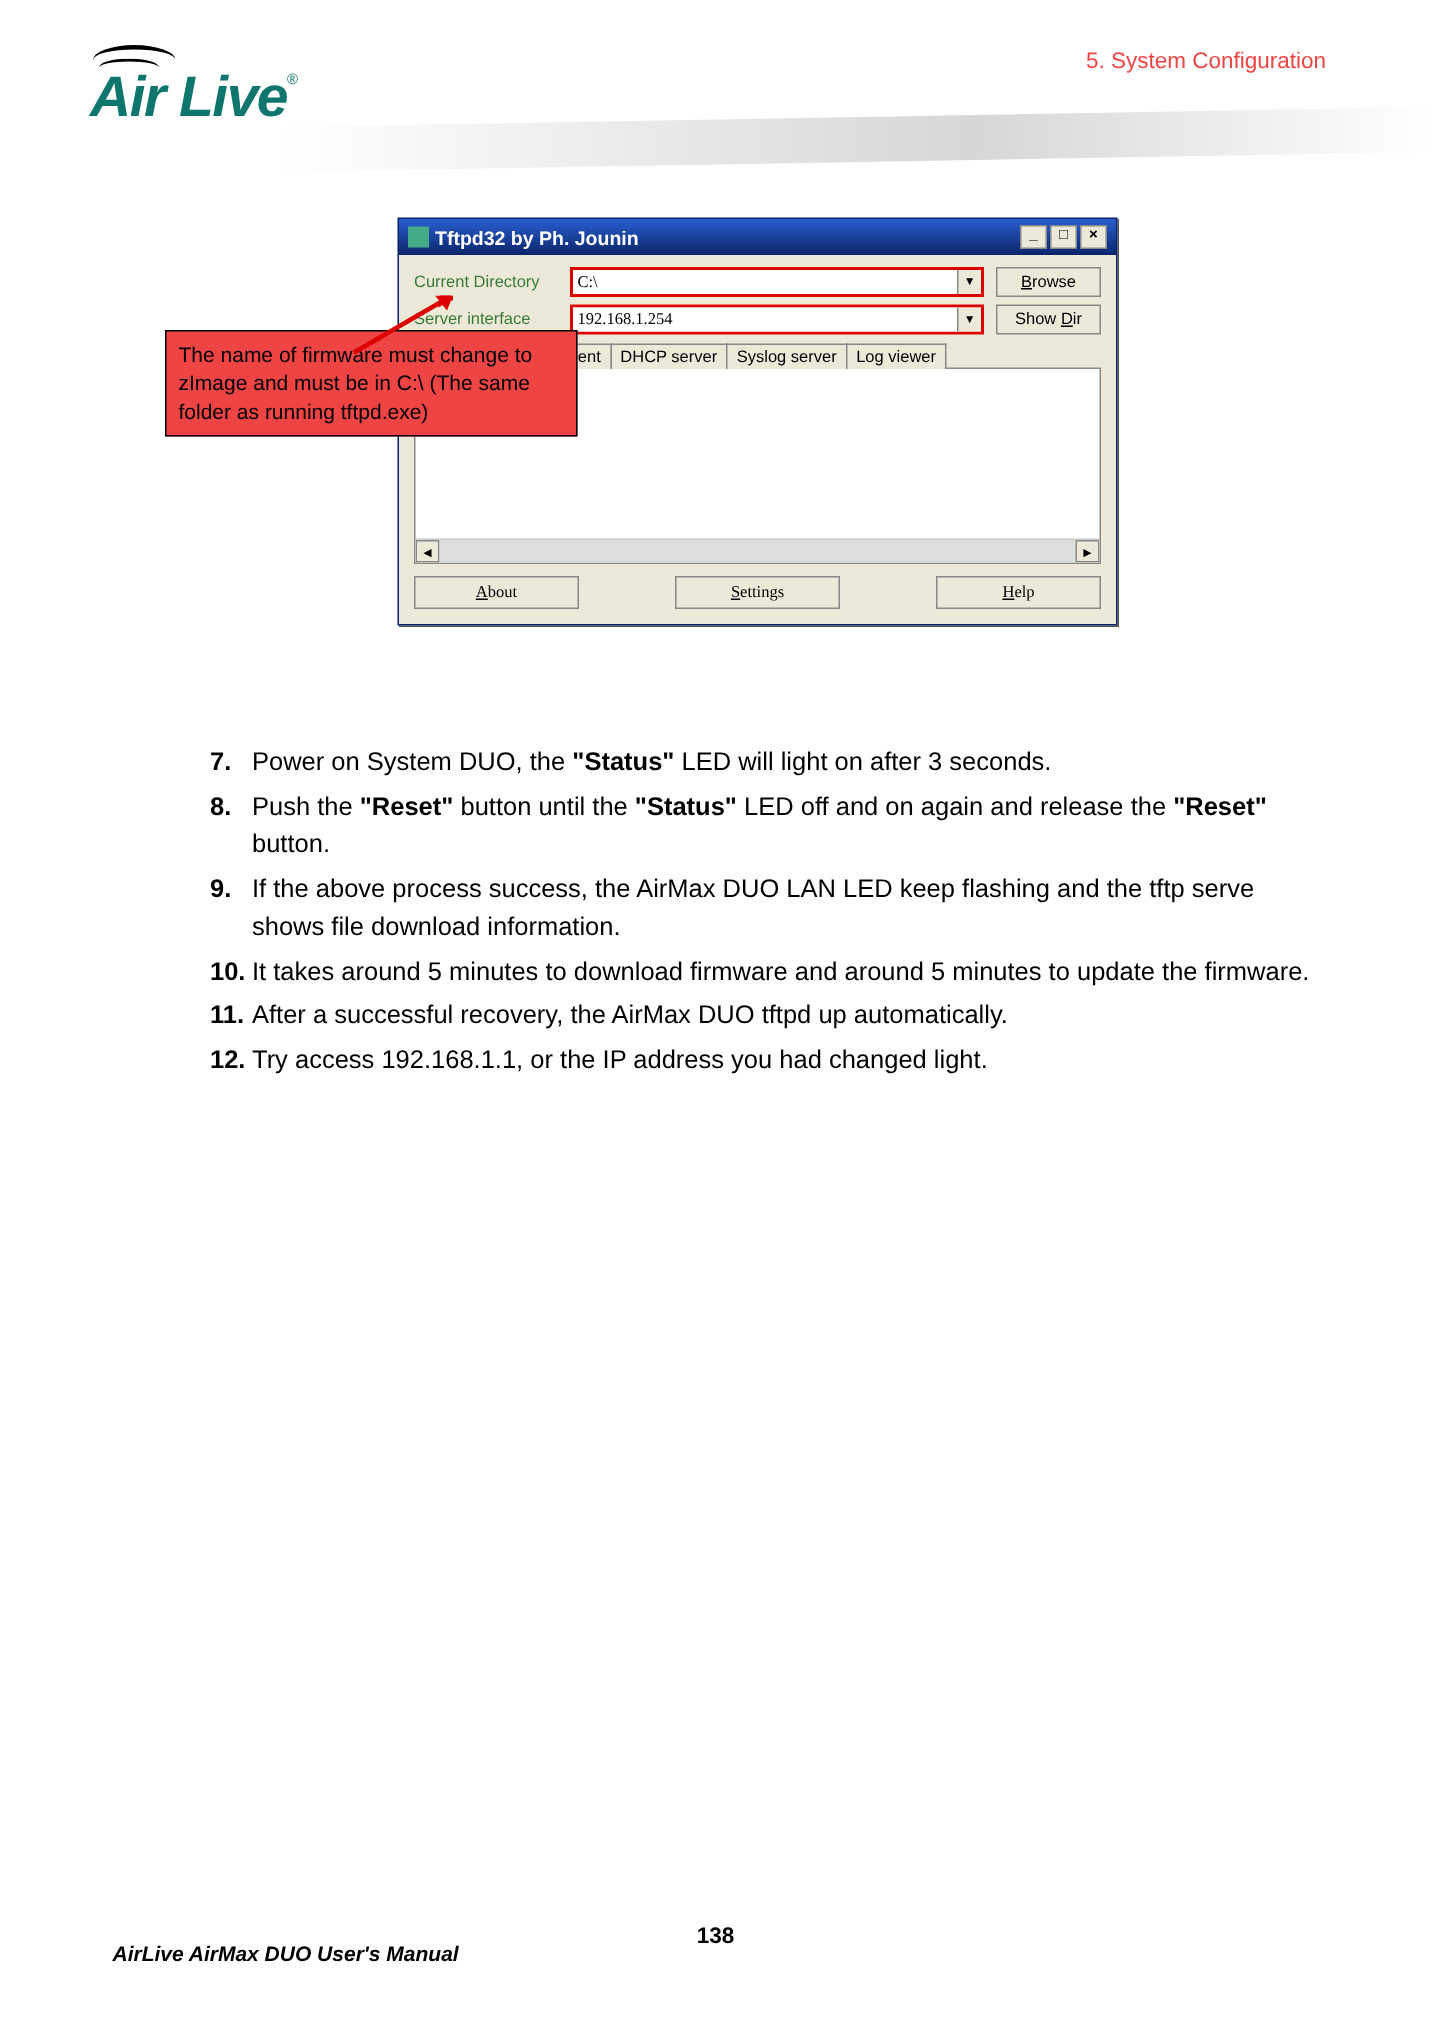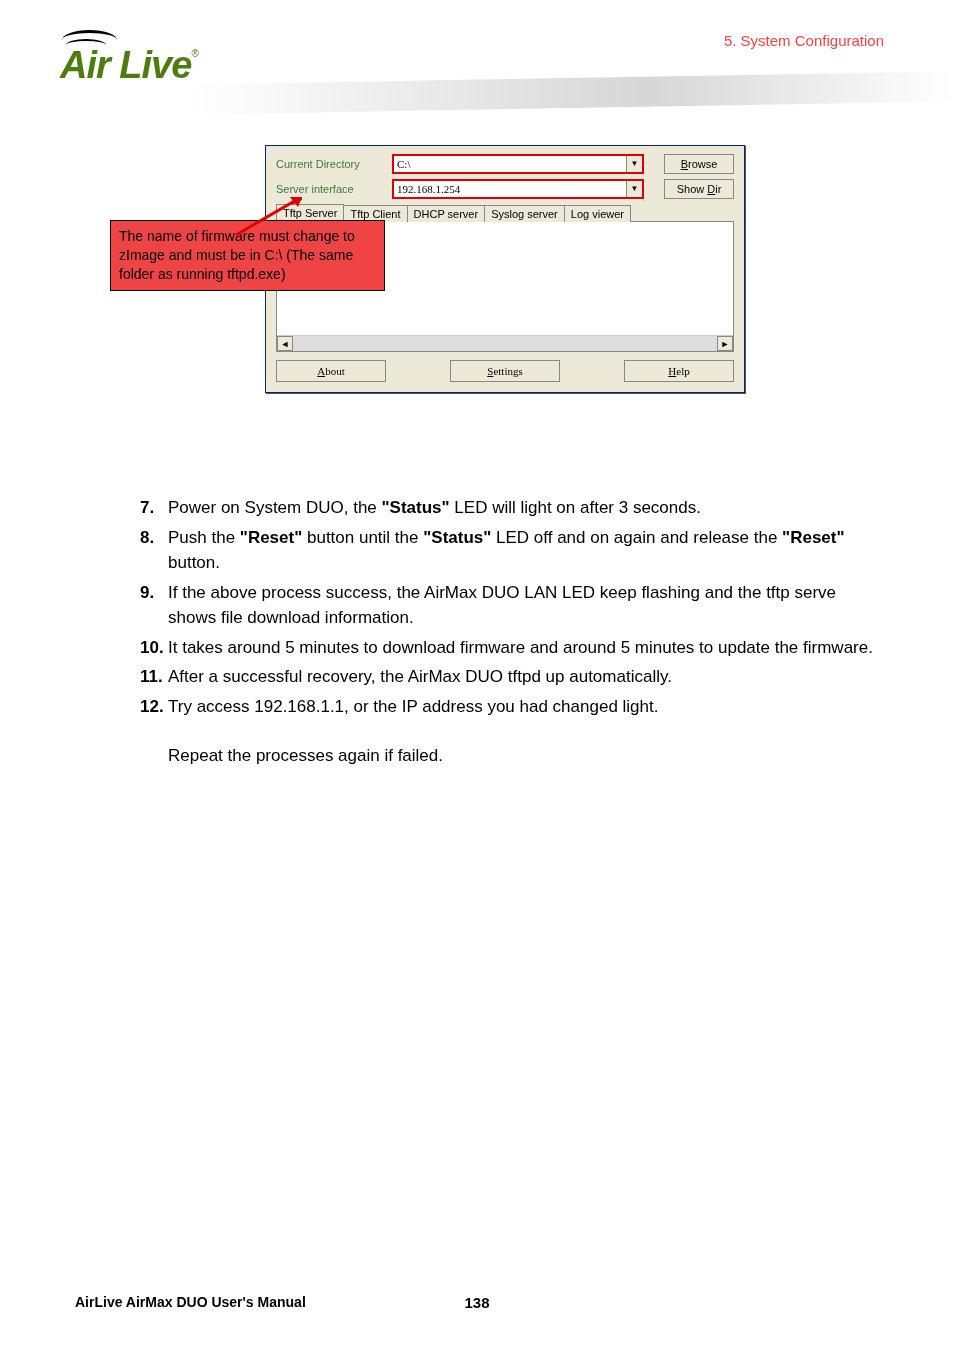--- a/index.html
+++ b/index.html
@@ -47,21 +47,21 @@
     top: 6px; left: 4px;
     width: 40px; height: 12px;
     border-top: 2px solid #000;
     border-radius: 40px 40px 0 0 / 12px 12px 0 0;
   }
   .logo-text {
     font-size: 38px;
     font-weight: 900;
     font-style: italic;
     letter-spacing: -1px;
-    color: #4d7c0f;
+    color: #0f766e;
   }
   .logo-text sup { font-size: 10px; font-weight: normal; font-style: normal; vertical-align: top; position: relative; top: 4px;}
   .header-gradient {
     position: absolute;
     top: 78px;
     left: 190px;
     right: 0;
     height: 30px;
     background: linear-gradient(to right, #fff, #bbb 60%, #fff 100%);
     transform: skewY(-1deg);
@@ -107,21 +107,21 @@
     background: #ece9d8;
     border: 1px solid #888;
     font-size: 10px;
     line-height: 12px;
     text-align: center;
     color: #000;
     font-family: Arial;
     font-weight: bold;
   }
   .dialog-body { padding: 8px 10px 10px 10px; }
-  .form-row { display: flex; align-items: center; margin-bottom: 5px; gap: 16px;}
+  .form-row { display: flex; align-items: center; margin-bottom: 5px; gap: 4px;}
   .form-label { width: 100px; color: #5a5; color:#3a7a3a; }
   .combo {
     flex: 1;
     display: flex;
     border: 2px solid #d00;
     background: #fff;
     height: 20px;
   }
   .combo input {
     flex: 1;
@@ -233,21 +233,21 @@
   .repeat-note { margin-top: 24px; margin-left: 28px; font-size: 17px; }
 
   .footer {
     position: absolute;
     bottom: 40px;
     left: 75px;
     right: 75px;
     display: flex;
     font-size: 14px;
   }
-  .footer-left { font-weight: bold; }
+  .footer-left { font-style: italic; font-weight: bold; margin-top: 12px; }
   .footer-center { position: absolute; left: 50%; transform: translateX(-50%); font-weight: bold; font-size: 15px;}
 </style>
 </head>
 <body>
 
 <div class="header-section">
   <div class="chapter-label">5.  System  Configuration</div>
   <div class="logo">
     <div class="logo-swoosh"></div>
     <span class="logo-text"><span>Air Live</span><sup>®</sup></span>
@@ -259,20 +259,30 @@
 
   <svg class="arrow-red" width="72" height="45">
     <line x1="68" y1="2" x2="6" y2="38" stroke="#d00" stroke-width="3"></line>
     <polygon points="72,0 60,0 68,10" fill="#d00"></polygon>
     <polygon points="64,-4 74,2 62,8" fill="#d00" transform="translate(0,0)"></polygon>
   </svg>
 
   <div class="callout">The name of firmware must change to zImage and must be in C:\ (The same folder as running tftpd.exe)</div>
 
   <div class="win-dialog">
+    <div class="title-bar">
+      <span class="ticon"></span>
+      <span>Tftpd32 by Ph. Jounin</span>
+      <span class="spacer"></span>
+      <div class="win-btns">
+        <div class="win-btn">_</div>
+        <div class="win-btn">□</div>
+        <div class="win-btn">×</div>
+      </div>
+    </div>
     <div class="dialog-body">
       <div class="form-row">
         <span class="form-label">Current Directory</span>
         <div class="combo">
           <input value="C:\" style="">
           <div class="drop">▼</div>
         </div>
         <div class="side-btn"><u>B</u><span>rowse</span></div>
       </div>
       <div class="form-row">
@@ -326,19 +336,18 @@
     </li>
     <li>
       <span class="li-num">11.</span>
       <span class="li-txt">After a successful recovery, the AirMax DUO tftpd up automatically.</span>
     </li>
     <li>
       <span class="li-num">12.</span>
       <span class="li-txt">Try access 192.168.1.1, or the IP address you had changed light.</span>
     </li>
   </ol>
-  <div class="repeat-note">Repeat the processes again if failed.</div>
 </div>
 
 <div class="footer">
   <span class="footer-left">AirLive AirMax DUO User's Manual</span>
   <span class="footer-center">138</span>
 </div>
 
 </body></html>

